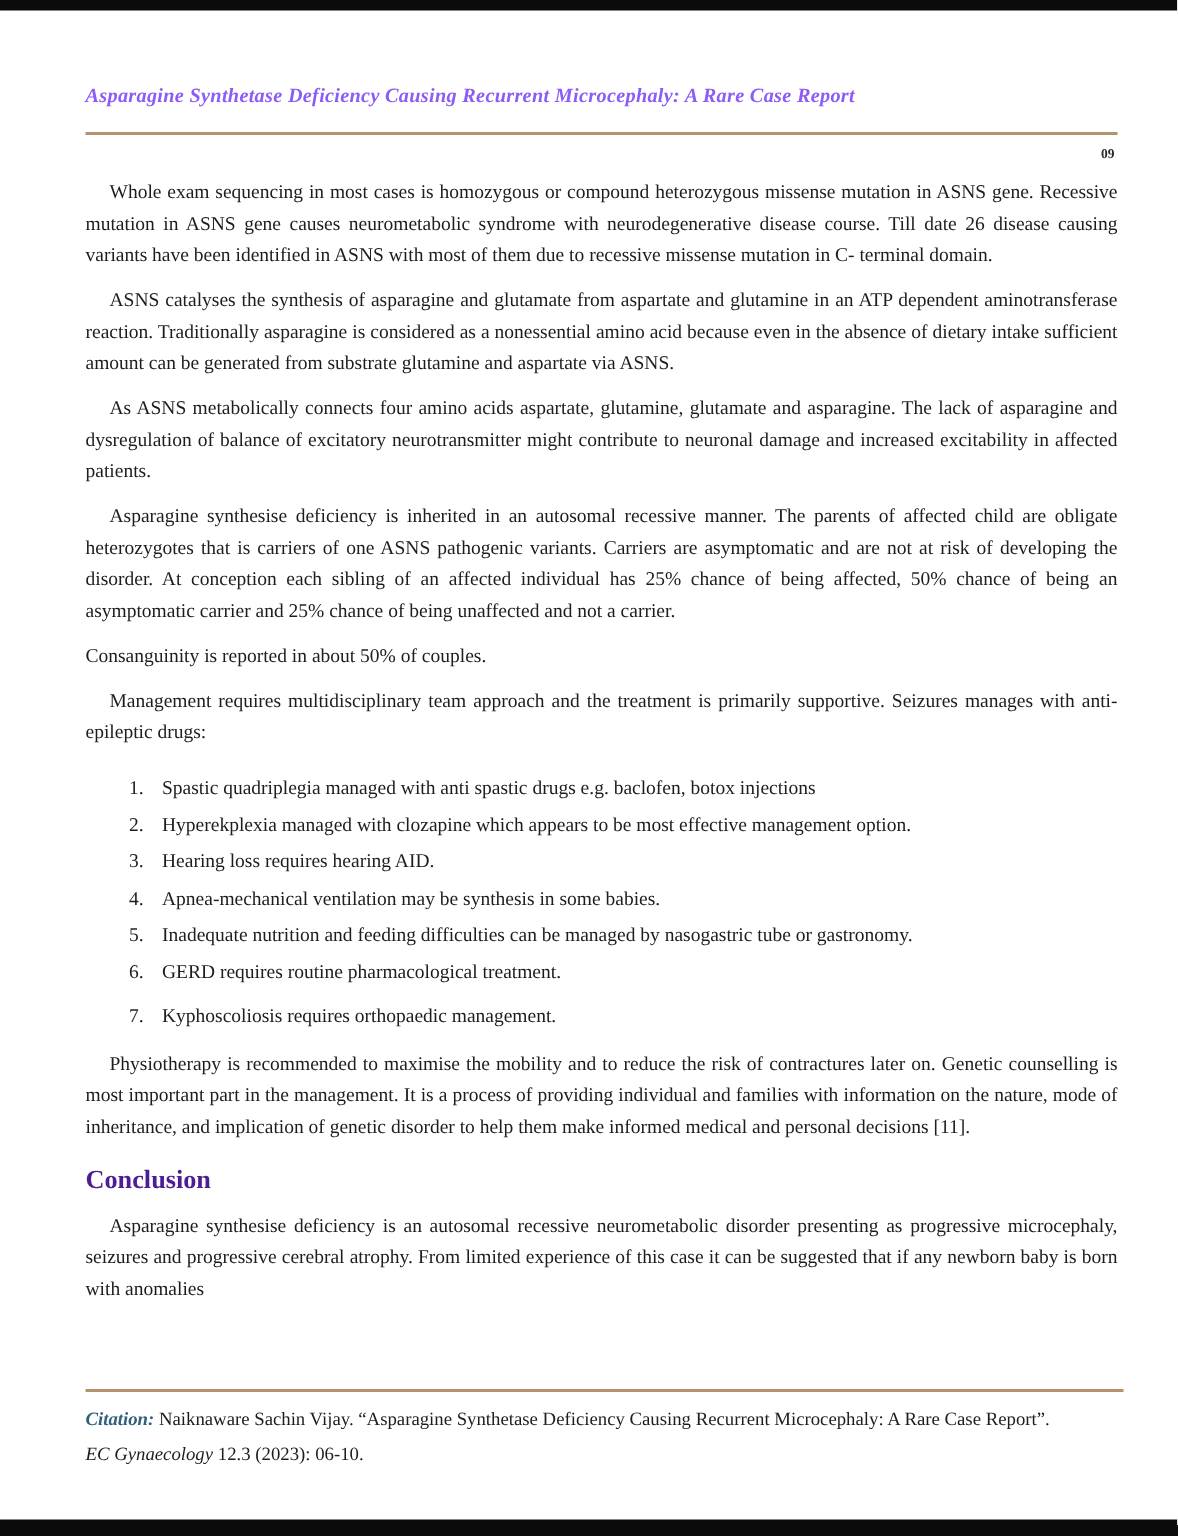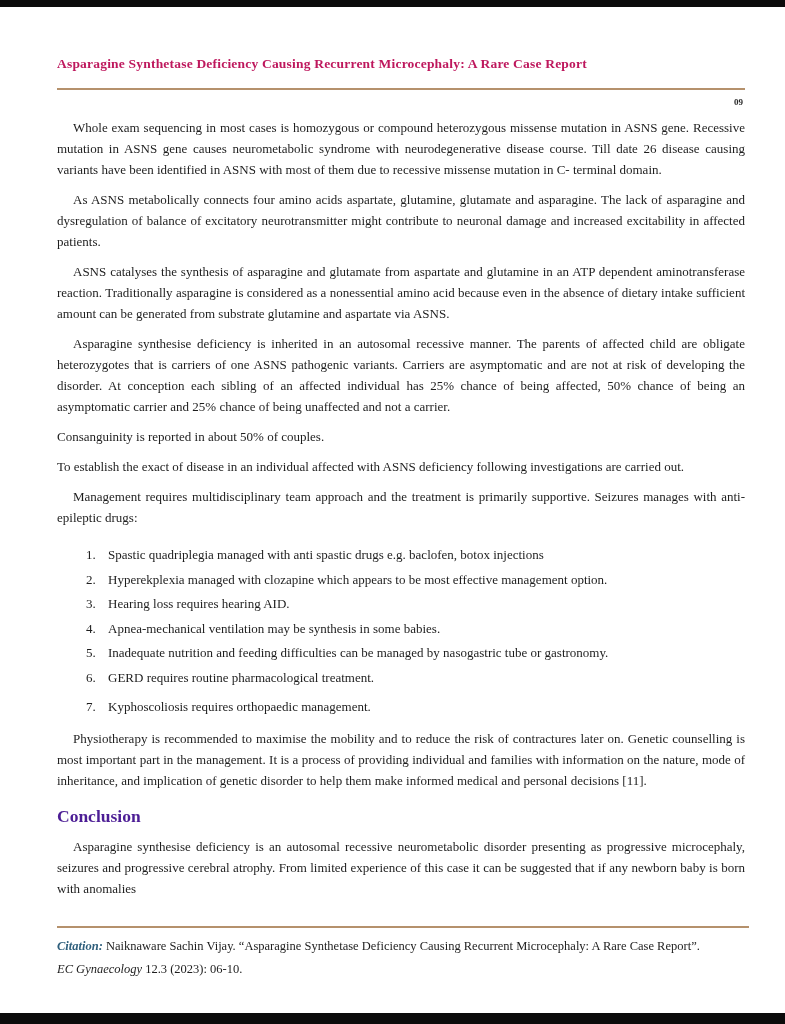--- a/index.html
+++ b/index.html
@@ -27,25 +27,26 @@
   .scan-bar.bottom { bottom: 0; height: 11px; }
 
   .content {
     position: absolute;
     top: 0;
     left: 57px;
     right: 40px;
     padding-top: 56px;
   }
   .article-title {
-    color: #be185d;
+    color: #8b5cf6;
     font-size: 13.5px;
     font-weight: bold;
     letter-spacing: 0.2px;
     margin: 0 0 16px 0;
+    font-style: italic;
   }
   .rule {
     border: none;
     border-top: 2.5px solid #b5916c;
     margin: 0;
   }
   .page-num {
     text-align: right;
     font-size: 9px;
     font-weight: bold;
@@ -114,31 +115,30 @@
   <div class="content">
 
     <h1 class="article-title">Asparagine Synthetase Deficiency Causing Recurrent Microcephaly: A Rare Case Report</h1>
 
     <hr class="rule">
 
     <div class="page-num">09</div>
 
     <p class="body-para indent">Whole exam sequencing in most cases is homozygous or compound heterozygous missense mutation in ASNS gene. Recessive mutation in ASNS gene causes neurometabolic syndrome with neurodegenerative disease course. Till date 26 disease causing variants have been identified in ASNS with most of them due to recessive missense mutation in C- terminal domain.</p>
 
+    <p class="body-para indent">ASNS catalyses the synthesis of asparagine and glutamate from aspartate and glutamine in an ATP dependent aminotransferase reaction. Traditionally asparagine is considered as a nonessential amino acid because even in the absence of dietary intake sufficient amount can be generated from substrate glutamine and aspartate via ASNS.</p>
+
     <p class="body-para indent">As ASNS metabolically connects four amino acids aspartate, glutamine, glutamate and asparagine. The lack of asparagine and dysregulation of balance of excitatory neurotransmitter might contribute to neuronal damage and increased excitability in affected patients.</p>
-
-    <p class="body-para indent">ASNS catalyses the synthesis of asparagine and glutamate from aspartate and glutamine in an ATP dependent aminotransferase reaction. Traditionally asparagine is considered as a nonessential amino acid because even in the absence of dietary intake sufficient amount can be generated from substrate glutamine and aspartate via ASNS.</p>
 
 
     <p class="body-para indent">Asparagine synthesise deficiency is inherited in an autosomal recessive manner. The parents of affected child are obligate heterozygotes that is carriers of one ASNS pathogenic variants. Carriers are asymptomatic and are not at risk of developing the disorder. At conception each sibling of an affected individual has 25% chance of being affected, 50% chance of being an asymptomatic carrier and 25% chance of being unaffected and not a carrier.</p>
 
     <p class="body-para">Consanguinity is reported in about 50% of couples.</p>
 
 
-    <p class="body-para">To establish the exact of disease in an individual affected with ASNS deficiency following investigations are carried out.</p>
 
 
     <p class="body-para indent">Management requires multidisciplinary team approach and the treatment is primarily supportive. Seizures manages with anti-epileptic drugs:</p>
 
     <ol class="mgmt-list">
       <li>Spastic quadriplegia managed with anti spastic drugs e.g. baclofen, botox injections</li>
       <li>Hyperekplexia managed with clozapine which appears to be most effective management option.</li>
       <li>Hearing loss requires hearing AID.</li>
       <li>Apnea-mechanical ventilation may be synthesis in some babies.</li>
       <li>Inadequate nutrition and feeding difficulties can be managed by nasogastric tube or gastronomy.</li>

